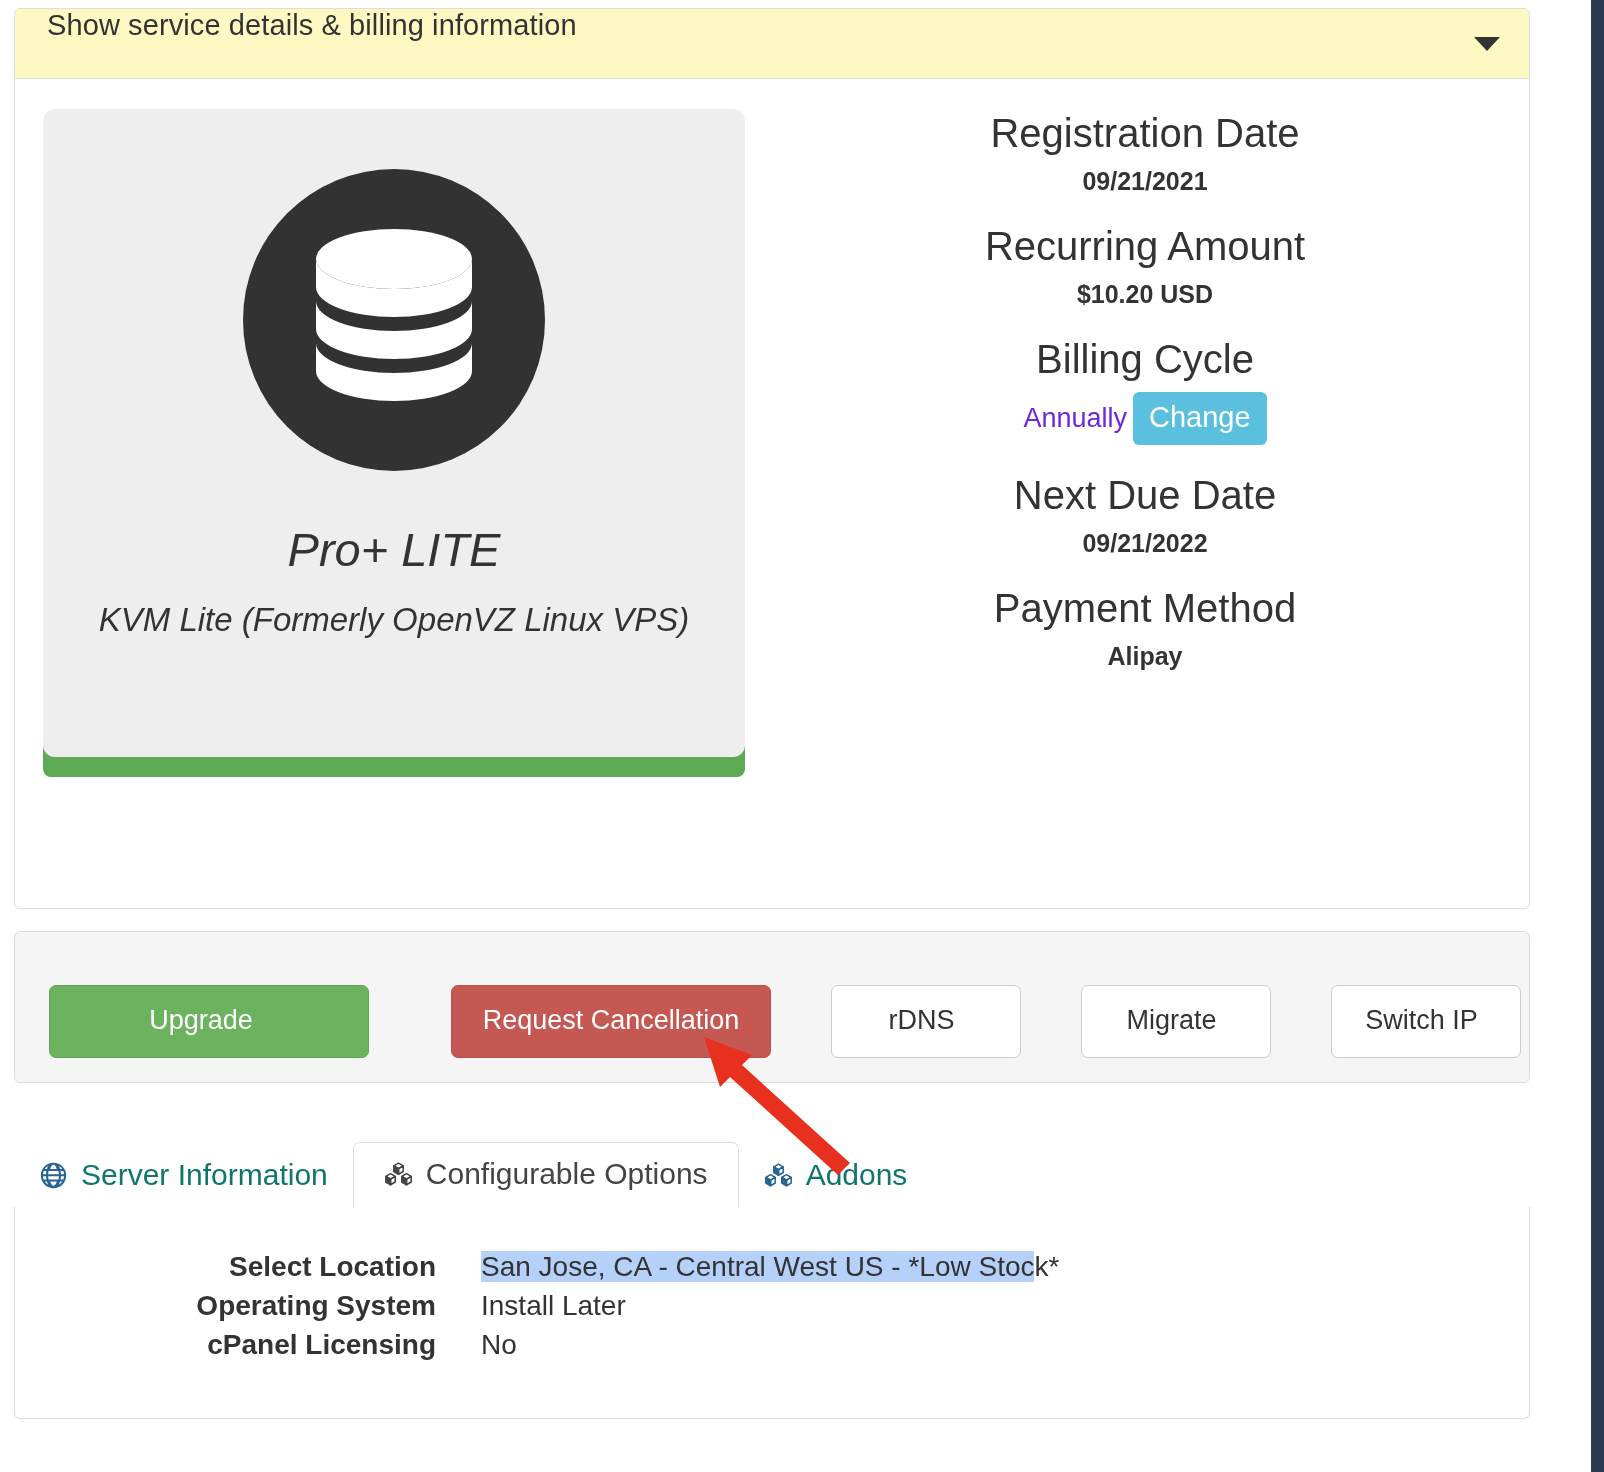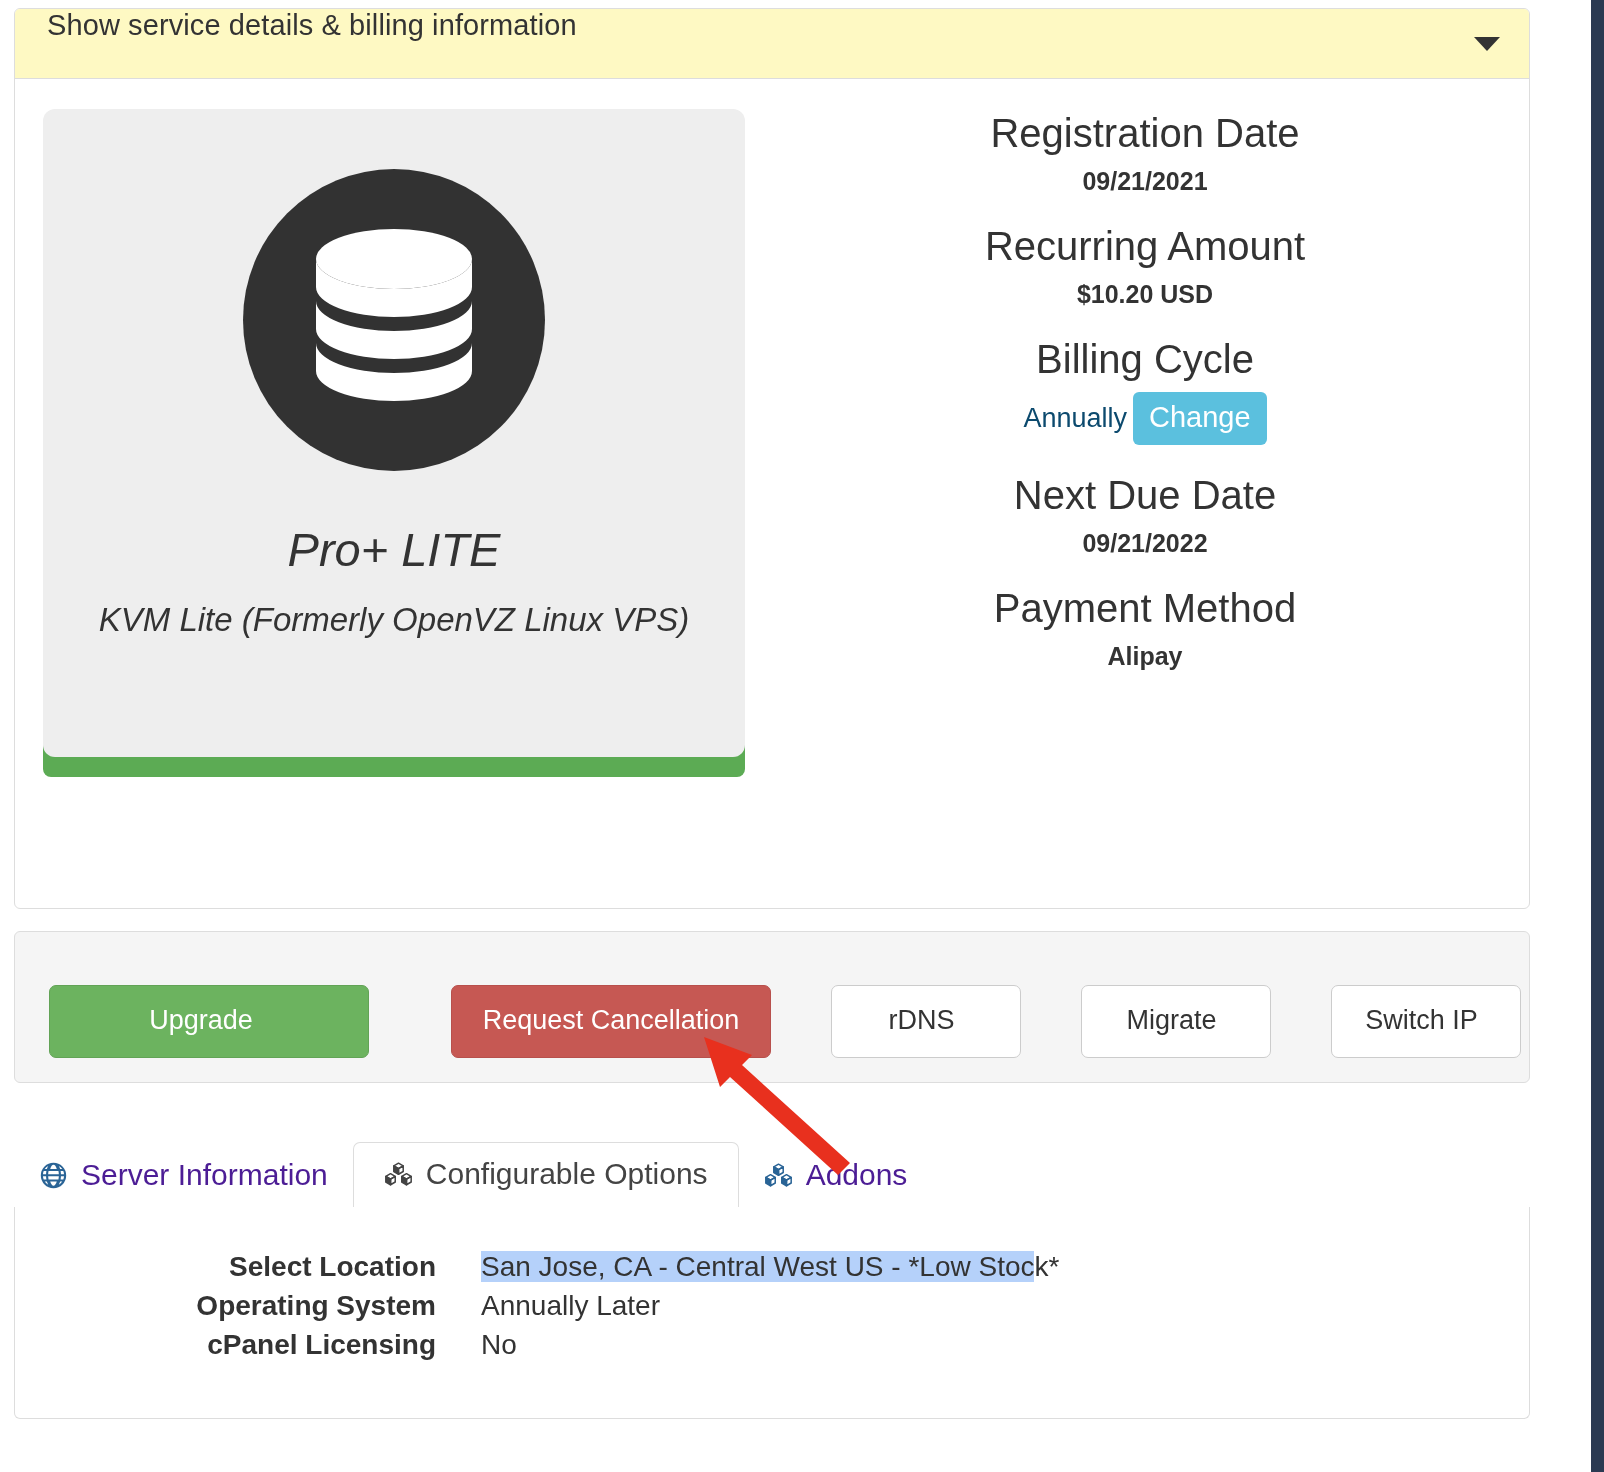--- a/index.html
+++ b/index.html
@@ -176,21 +176,21 @@
   .billing-value-inline {
     margin-top: 9px;
     display: flex;
     align-items: center;
     justify-content: center;
     gap: 0px;
   }
 
   .billing-cycle-text {
     font-size: 27px;
-    color: #0c4a6e;
+    color: #6d28d9;
   }
 
   .btn-change {
     background: #5bc0de;
     color: #ffffff;
     border: none;
     border-radius: 6px;
     font-family: "Liberation Sans", sans-serif;
     font-size: 29px;
     padding: 11px 16px 13px 16px;
@@ -267,21 +267,21 @@
     border-bottom: 1px solid #dddddd;
   }
 
   .tab {
     display: flex;
     align-items: center;
     gap: 13px;
     font-size: 30px;
     padding: 16px 24px 17px 24px;
     cursor: pointer;
-    color: #4c1d95;
+    color: #0f766e;
     background: transparent;
     border: 1px solid transparent;
     border-bottom: none;
     white-space: nowrap;
     line-height: 1;
   }
 
   .tab.active {
     color: #444444;
     background: #ffffff;
@@ -469,21 +469,21 @@
 
   <div class="tab-panel">
 
     <div class="opt-row opt-row-0">
       <div class="opt-label">Select Location</div>
       <div class="opt-value"><span class="sel-hl">San Jose, CA - Central West US - *Low Stoc</span><span>k*</span></div>
     </div>
 
     <div class="opt-row opt-row-1">
       <div class="opt-label">Operating System</div>
-      <div class="opt-value">Annually Later</div>
+      <div class="opt-value">Install Later</div>
     </div>
 
     <div class="opt-row opt-row-2">
       <div class="opt-label">cPanel Licensing</div>
       <div class="opt-value">No</div>
     </div>
 
   </div>
 
   <div class="annotation-arrow">

